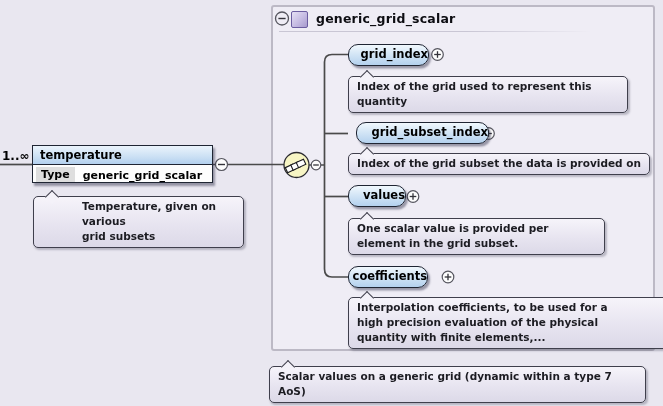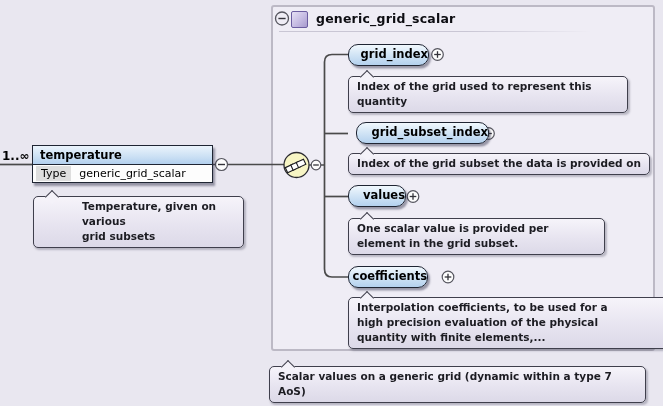--- a/index.html
+++ b/index.html
@@ -45,22 +45,22 @@
     box-shadow:2px 2.5px 2px rgba(45,45,70,.45);
     background:#fdfdfd;box-sizing:border-box;
   }
   .rootbox .head{
     height:18px;line-height:18px;padding-left:7px;
     background:linear-gradient(180deg,#ebf4fc 0%,#cbe0f4 60%,#b3d0ee 100%);
     font-size:11.5px;font-weight:bold;color:#000;
     border-bottom:1.2px solid #1f2533;
   }
   .rootbox .typerow{
-    height:17px;display:flex;align-items:center;background:#fdfdfd;
-    font-size:11px;font-weight:normal;color:#000;
+    height:17px;display:flex;align-items:flex-end;background:#fdfdfd;
+    font-size:11px;font-weight:bold;color:#000;
   }
   .rootbox .typerow .tlabel{background:#dedede;padding:1px 5px;margin-left:3px;}
   .rootbox .typerow .tvalue{margin-left:8px;white-space:nowrap;}
   
   .bubble{
     position:absolute;z-index:3;box-sizing:border-box;
     background:linear-gradient(180deg,#f6f4fa 0%,#e7e4f0 55%,#dcd9e8 100%);
     border:1px solid #3f3f4c;border-radius:5px;
     box-shadow:1.5px 2px 2px rgba(45,45,70,.28);
     padding:2px 8px 3px 8px;

